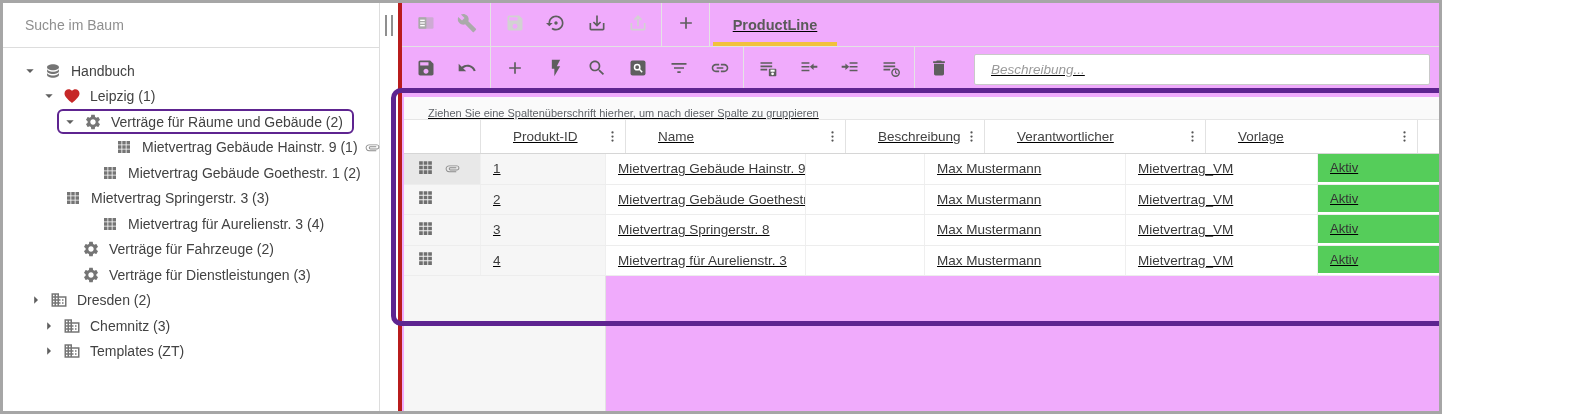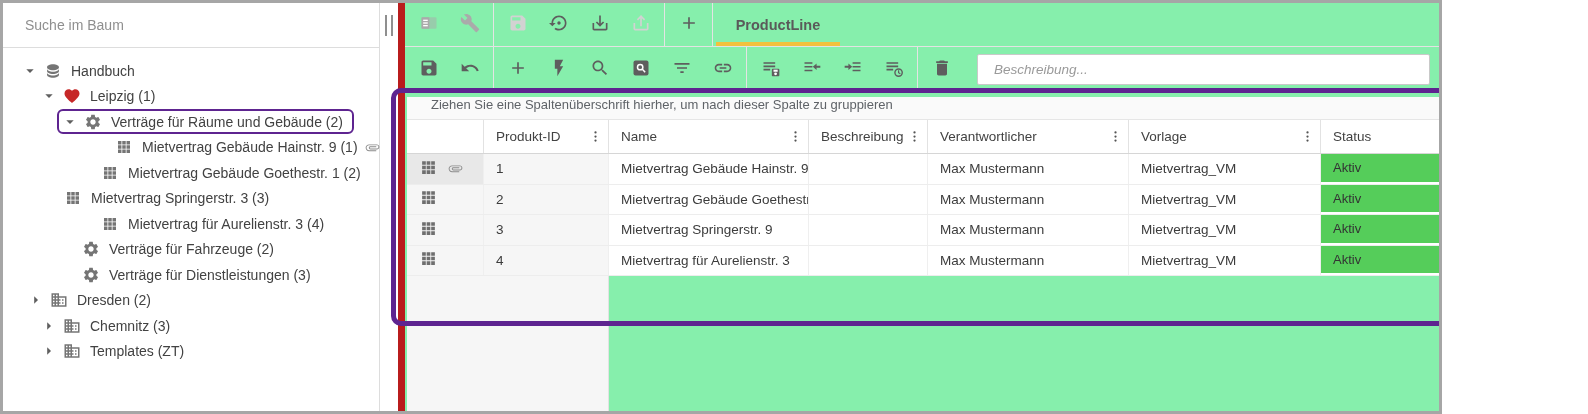--- a/index.html
+++ b/index.html
@@ -17,37 +17,37 @@
   .trow{ height:25.5px; display:flex; align-items:center; font-size:14px; color:#424242; white-space:nowrap; }
   .arrow{ width:22px; display:inline-flex; align-items:center; justify-content:center; color:#5f5f5f; flex:none; }
   .tree-ic{ width:24px; display:inline-flex; align-items:center; justify-content:center; color:#757575; margin-right:6px; flex:none; }
   .tree-ic.heart{ color:#C62828; }
   .attach-ic{ color:#8a8a8a; margin-left:7px; display:inline-flex; }
   .selbox{ display:inline-flex; align-items:center; border:2.5px solid var(--purple); border-radius:6px; height:25px; padding-right:9px; }
   
   .gutter{ width:18px; display:flex; justify-content:center; }
   .handle{ margin-top:12px; height:21px; width:8px; border-left:2px solid #8f8f8f; border-right:2px solid #8f8f8f; }
   
-  .main{ flex:1; border-left:7px solid #b91c1c; display:flex; flex-direction:column; background:#86efac; min-width:0; }
+  .main{ flex:1; border-left:4px solid #b91c1c; display:flex; flex-direction:column; background:#f0abfc; min-width:0;text-decoration:underline; }
   .tb1{ height:44px; border-bottom:1px solid #e3e3e3; display:flex; align-items:stretch; padding-left:3px; }
   .tb2{ height:44px; display:flex; align-items:stretch; padding-left:3px; }
   .tbgroup{ display:flex; align-items:stretch; }
   .tbtn{ width:41px; height:100%; display:flex; align-items:center; justify-content:center; border:none; background:none; padding:0; color:#5e5e5e; cursor:pointer; }
   .tbtn.muted{ color:#aaaaaa; }
   .tbtn.disabled{ color:#d2d2d2; }
   .tsep{ width:1px; background:#e4e4e4; margin:0 3px; }
   .tab{ position:relative; width:124px; display:flex; align-items:center; justify-content:center; cursor:pointer; }
   .tab-label{ font-size:14.5px; font-weight:600; color:#5a5a5a; }
   .tab-underline{ position:absolute; left:0; right:0; bottom:0; height:4px; background:var(--amber); }
   .desc-input{ flex:1; align-self:center; height:31px; margin:0 9px 0 15px; border:1px solid #c9c9c9; border-radius:2px; outline:none; padding-left:16px; font-family:inherit; font-size:13.5px; color:#424242; }
   .desc-input::placeholder{ color:#9a9a9a; font-style:italic; opacity:1; }
   
   .content{ position:relative; flex:1; overflow:hidden; padding-top:6px; }
-  .group-bar{ height:23px; width:1176px; margin-left:2px; background:#fafafa; border-bottom:1px solid #e6e6e6; display:flex; align-items:flex-start; padding-left:24px; font-size:13px; color:#5f6368; }
-  .ghead{ margin-left:2px; width:1176px; height:34px; display:flex; border-bottom:1px solid #d6d6d6; background:#fff; }
+  .group-bar{ height:23px; width:1176px; margin-left:2px; background:#fafafa; border-bottom:1px solid #e6e6e6; display:flex; align-items:flex-end; padding-left:24px; font-size:11px; color:#5f6368; }
+  .ghead{ margin-left:2px; width:1176px; height:34px; display:flex; border-bottom:1px solid #d6d6d6; background:#fff;gap:20px; }
   .hcell{ display:flex; align-items:center; justify-content:space-between; border-right:1px solid #e2e2e2; padding:0 5px 0 12px; font-size:13.5px; color:#424242; flex:none; }
   .hcell.iconcol{ padding:0; }
   .dots{ color:#545454; display:inline-flex; cursor:pointer; }
   .gbody{ position:relative; margin-left:2px; width:1176px; flex:1; }
   .tint{ position:absolute; left:0; top:0; bottom:-200px; width:202px; background:#f6f6f6; border-right:1px solid #e2e2e2; }
   .grows{ position:relative; }
   .grow{ display:flex; height:30.5px; border-bottom:1px solid #ededed; }
   .gcell{ border-right:1px solid #efefef; padding:0 5px 0 12px; display:flex; align-items:center; font-size:13.5px; color:#3c3c3c; overflow:hidden; white-space:nowrap; flex:none; background:#fff; }
   .gcell.iconcol{ background:#f6f6f6; padding-left:13px; color:#6f6f6f; gap:4px; }
   .grow.sel .gcell.iconcol{ background:#e8e8e8; }
@@ -458,21 +458,21 @@
        <span class="status-badge">Aktiv</span>
      </div>
    </div>
             <div class="grow">
      <div class="gcell iconcol" style="width:77px">
        <span class=""><svg width="17" height="17" viewBox="0 0 24 24" fill="currentColor" xmlns="http://www.w3.org/2000/svg">
                     <path d="M3 3h5.2v5.2H3zM9.4 3h5.2v5.2H9.4zM15.8 3H21v5.2h-5.2zM3 9.4h5.2v5.2H3zM9.4 9.4h5.2v5.2H9.4zM15.8 9.4H21v5.2h-5.2zM3 15.8h5.2V21H3zM9.4 15.8h5.2V21H9.4zM15.8 15.8H21V21h-5.2z"></path>
                   </svg></span>
      </div>
      <div class="gcell pidcol" style="width:125px">3</div>
-     <div class="gcell" style="width:200px">Mietvertrag Springerstr. 9</div>
+     <div class="gcell" style="width:200px">Mietvertrag Springerstr. 8</div>
      <div class="gcell" style="width:119px"></div>
      <div class="gcell" style="width:201px">Max Mustermann</div>
      <div class="gcell" style="width:192px">Mietvertrag_VM</div>
      <div class="gcell statuscol" style="width:205px">
        <span class="status-badge">Aktiv</span>
      </div>
    </div>
             <div class="grow">
      <div class="gcell iconcol" style="width:77px">
        <span class=""><svg width="17" height="17" viewBox="0 0 24 24" fill="currentColor" xmlns="http://www.w3.org/2000/svg">

